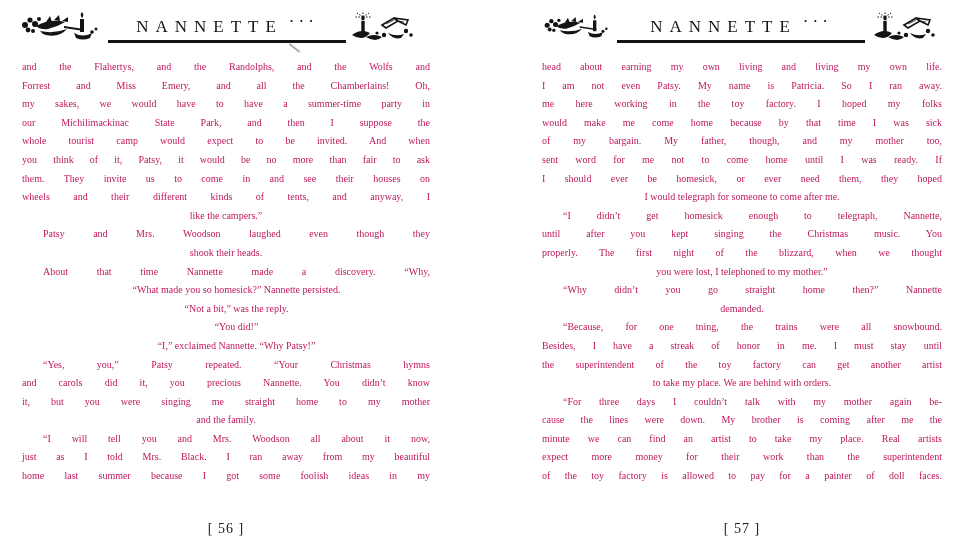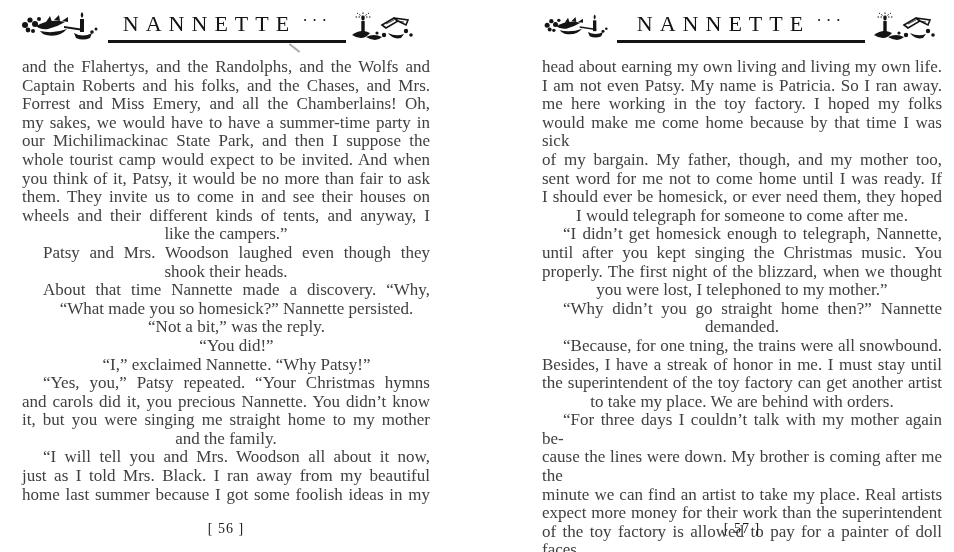--- a/index.html
+++ b/index.html
@@ -20,41 +20,41 @@
   .page-left  .running-head{left:20px;width:396px;}
   .page-right .running-head{left:66px;width:398px;}
   .head-center{
     flex:1;text-align:center;
     border-bottom:3px solid #141414;
     padding-bottom:3px;
     margin:0 4px;
     white-space:nowrap;
   }
   .head-title{
-    font-size:22px;letter-spacing:7px;
+    font-size:17px;letter-spacing:7px;
     font-weight:normal;color:#141414;
   }
   .head-dots{
     font-size:17px;letter-spacing:4px;color:#141414;
     vertical-align:5px;margin-left:6px;
   }
   .orn{display:inline-block;line-height:0;}
   .orn svg{display:block;}
 
   
   .stray-mark{
     position:absolute;left:288px;top:47px;width:13px;height:0;
     border-top:2px solid #ababab;transform:rotate(38deg);
   }
 
   
   .body{
     position:absolute;top:58px;
-    font-size:17px;line-height:18.6px;
-    color:#404040;
+    font-size:10px;line-height:18.6px;
+    color:#be185d;
   }
   .page-left  .body{left:22px;width:408px;}
   .page-right .body{left:65px;width:400px;}
   .line{text-align:center;}
   .line.just{text-align:justify;text-align-last:justify;}
   .line.indent{text-indent:21px;}
 
   .page-number{
     position:absolute;top:521px;
     text-align:center;font-size:14px;letter-spacing:1px;color:#1b1b1b;
@@ -118,21 +118,20 @@
             <circle cx="27" cy="22" r="1.6"></circle>
           <path d="M38,22 q8,4 16,1 l-3,4 q-8,2 -13,-5 Z"></path>
         </svg>
       </span>
     </header>
 
     <div class="stray-mark"></div>
 
     <div class="body">
         <div class="line just">and the Flahertys, and the Randolphs, and the Wolfs and</div>
-        <div class="line just">Captain Roberts and his folks, and the Chases, and Mrs.</div>
         <div class="line just">Forrest and Miss Emery, and all the Chamberlains!  Oh,</div>
         <div class="line just">my sakes, we would have to have a summer-time party in</div>
         <div class="line just">our Michilimackinac State Park, and then I suppose the</div>
         <div class="line just">whole tourist camp would expect to be invited.  And when</div>
         <div class="line just">you think of it, Patsy, it would be no more than fair to ask</div>
         <div class="line just">them.  They invite us to come in and see their houses on</div>
         <div class="line just">wheels and their different kinds of tents, and anyway, I</div>
         <div class="line">like the campers.”</div>
         <div class="line indent just">Patsy and Mrs. Woodson laughed even though they</div>
         <div class="line">shook their heads.</div>

